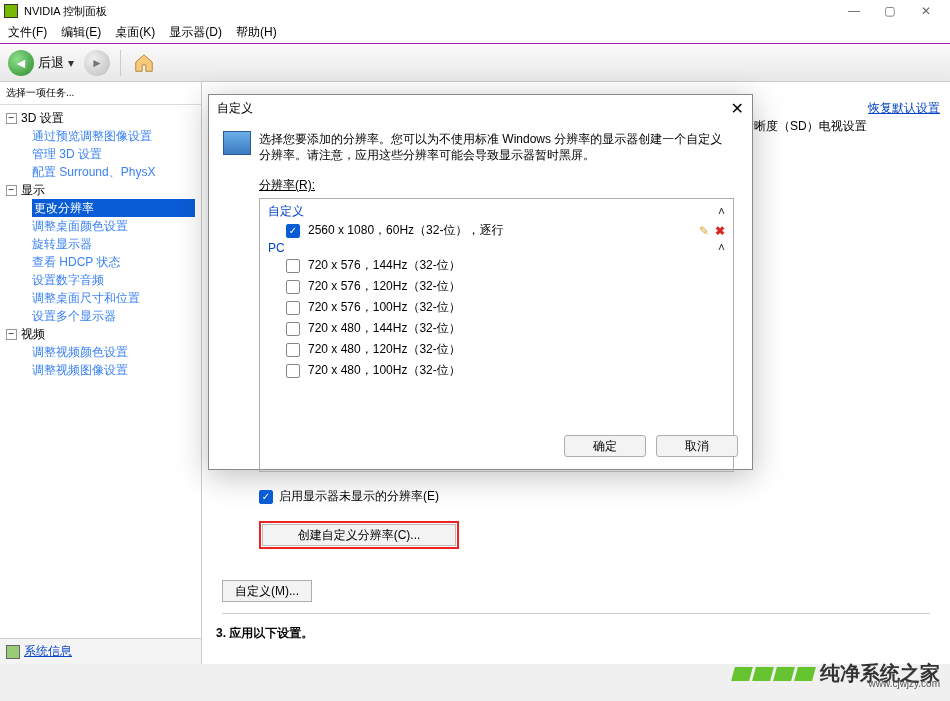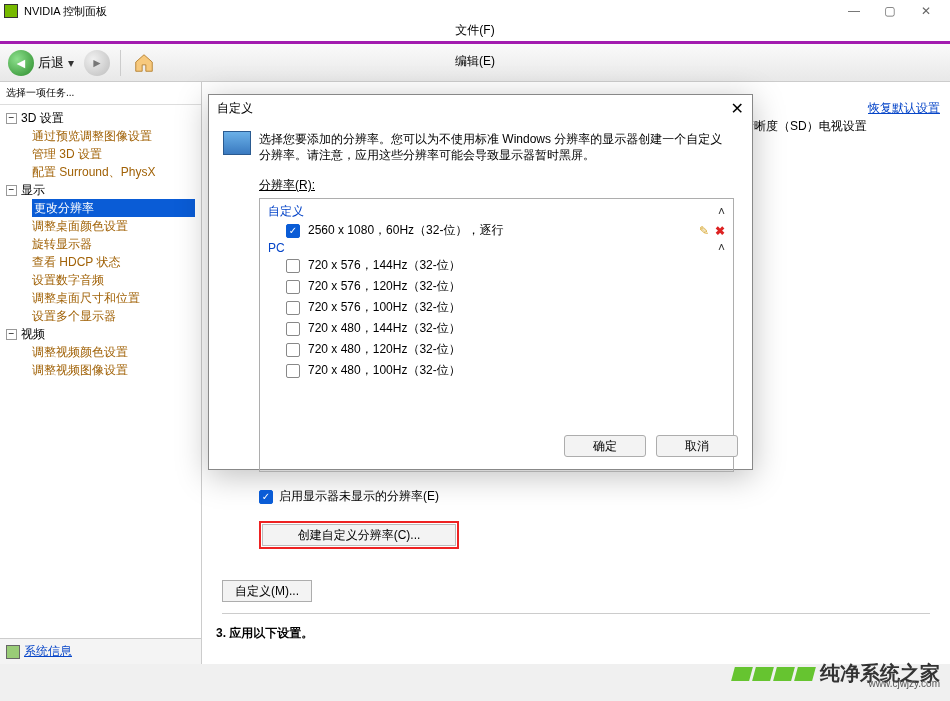--- a/index.html
+++ b/index.html
@@ -4,39 +4,39 @@
 <style>
 * { box-sizing: border-box; margin: 0; padding: 0; font-family: "Microsoft YaHei", sans-serif; font-size: 12px; }
 body { width: 950px; height: 701px; background: #f0f0f0; position: relative; overflow: hidden; }
 
 .title-bar { height: 22px; background: #fff; display: flex; align-items: center; padding: 0 4px; }
 .title-icon { width: 14px; height: 14px; background: #76b900; margin-right: 6px; border: 1px solid #333; }
 .title-text { flex: 1; font-size: 11px; }
 .win-btns { display: flex; gap: 20px; margin-right: 12px; }
 .win-btn { width: 16px; height: 16px; color: #666; display: flex; align-items: center; justify-content: center; cursor: default; }
 
-.menu-bar { height: 22px; background: #fff; display: flex; align-items: center; padding: 0 8px; gap: 14px; border-bottom: 3px solid #a21caf; flex-direction: column; }
+.menu-bar { height: 22px; background: #fff; display: flex; align-items: center; padding: 0 8px; gap: 14px; border-bottom: 1px solid #a21caf; }
 .menu-item { cursor: default; }
 
 .toolbar { height: 38px; background: linear-gradient(#fafafa,#e8e8e8); display: flex; align-items: center; padding: 0 8px; gap: 4px; border-bottom: 1px solid #ccc; }
 .tb-back { width: 26px; height: 26px; border-radius: 50%; background: radial-gradient(circle at 35% 35%, #8de08d, #2a8a2a); display: flex; align-items: center; justify-content: center; color: #fff; font-size: 14px; }
 .tb-text { font-size: 13px; }
 .tb-drop { width: 12px; color: #333; }
 .tb-fwd { width: 26px; height: 26px; border-radius: 50%; background: radial-gradient(circle at 35% 35%, #f0f0f0, #bcbcbc); display: flex; align-items: center; justify-content: center; color: #777; }
 .tb-sep { width: 1px; height: 26px; background: #ccc; margin: 0 6px; }
 .tb-home { width: 26px; height: 26px; display: flex; align-items: center; justify-content: center; }
 
 .main-layout { display: flex; height: 582px; }
 .sidebar { width: 202px; background: #fff; border-right: 1px solid #ccc; display: flex; flex-direction: column; overflow: hidden; }
 .task-header { padding: 4px 6px; border-bottom: 1px solid #ddd; font-size: 10px; }
 .tree { flex: 1; padding: 4px 6px; line-height: 18px; overflow: auto; }
 .tree-node { display: flex; align-items: center; }
 .tree-toggle { width: 11px; height: 11px; border: 1px solid #999; display: inline-flex; align-items: center; justify-content: center; font-size: 10px; margin-right: 4px; }
 .tree-label { color: #000; }
-.tree-child { margin-left: 26px; color: #a16207; cursor: pointer; }
+.tree-child { margin-left: 26px; color: #3b82f6; cursor: pointer; }
 .tree-child.selected { background: #0a5cd6; color: #fff; padding: 0 2px; }
 
 .sysinfo { border-top: 1px solid #ccc; padding: 4px 6px; display: flex; align-items: center; gap: 4px; background: #f4f4f4; }
 .sysinfo-icon { width: 14px; height: 14px; background: #9c7; border: 1px solid #666; }
 .sysinfo a { color: #0645c8; text-decoration: underline; }
 
 .content { flex: 1; background: #fff; position: relative; padding: 10px; }
 .restore-link { position: absolute; top: 18px; right: 10px; color: #0645c8; text-decoration: underline; cursor: pointer; }
 .content-note { position: absolute; top: 36px; left: 460px; font-size: 12px; color: #000; white-space: nowrap; }
 .step3 { position: absolute; left: 14px; bottom: 22px; }

